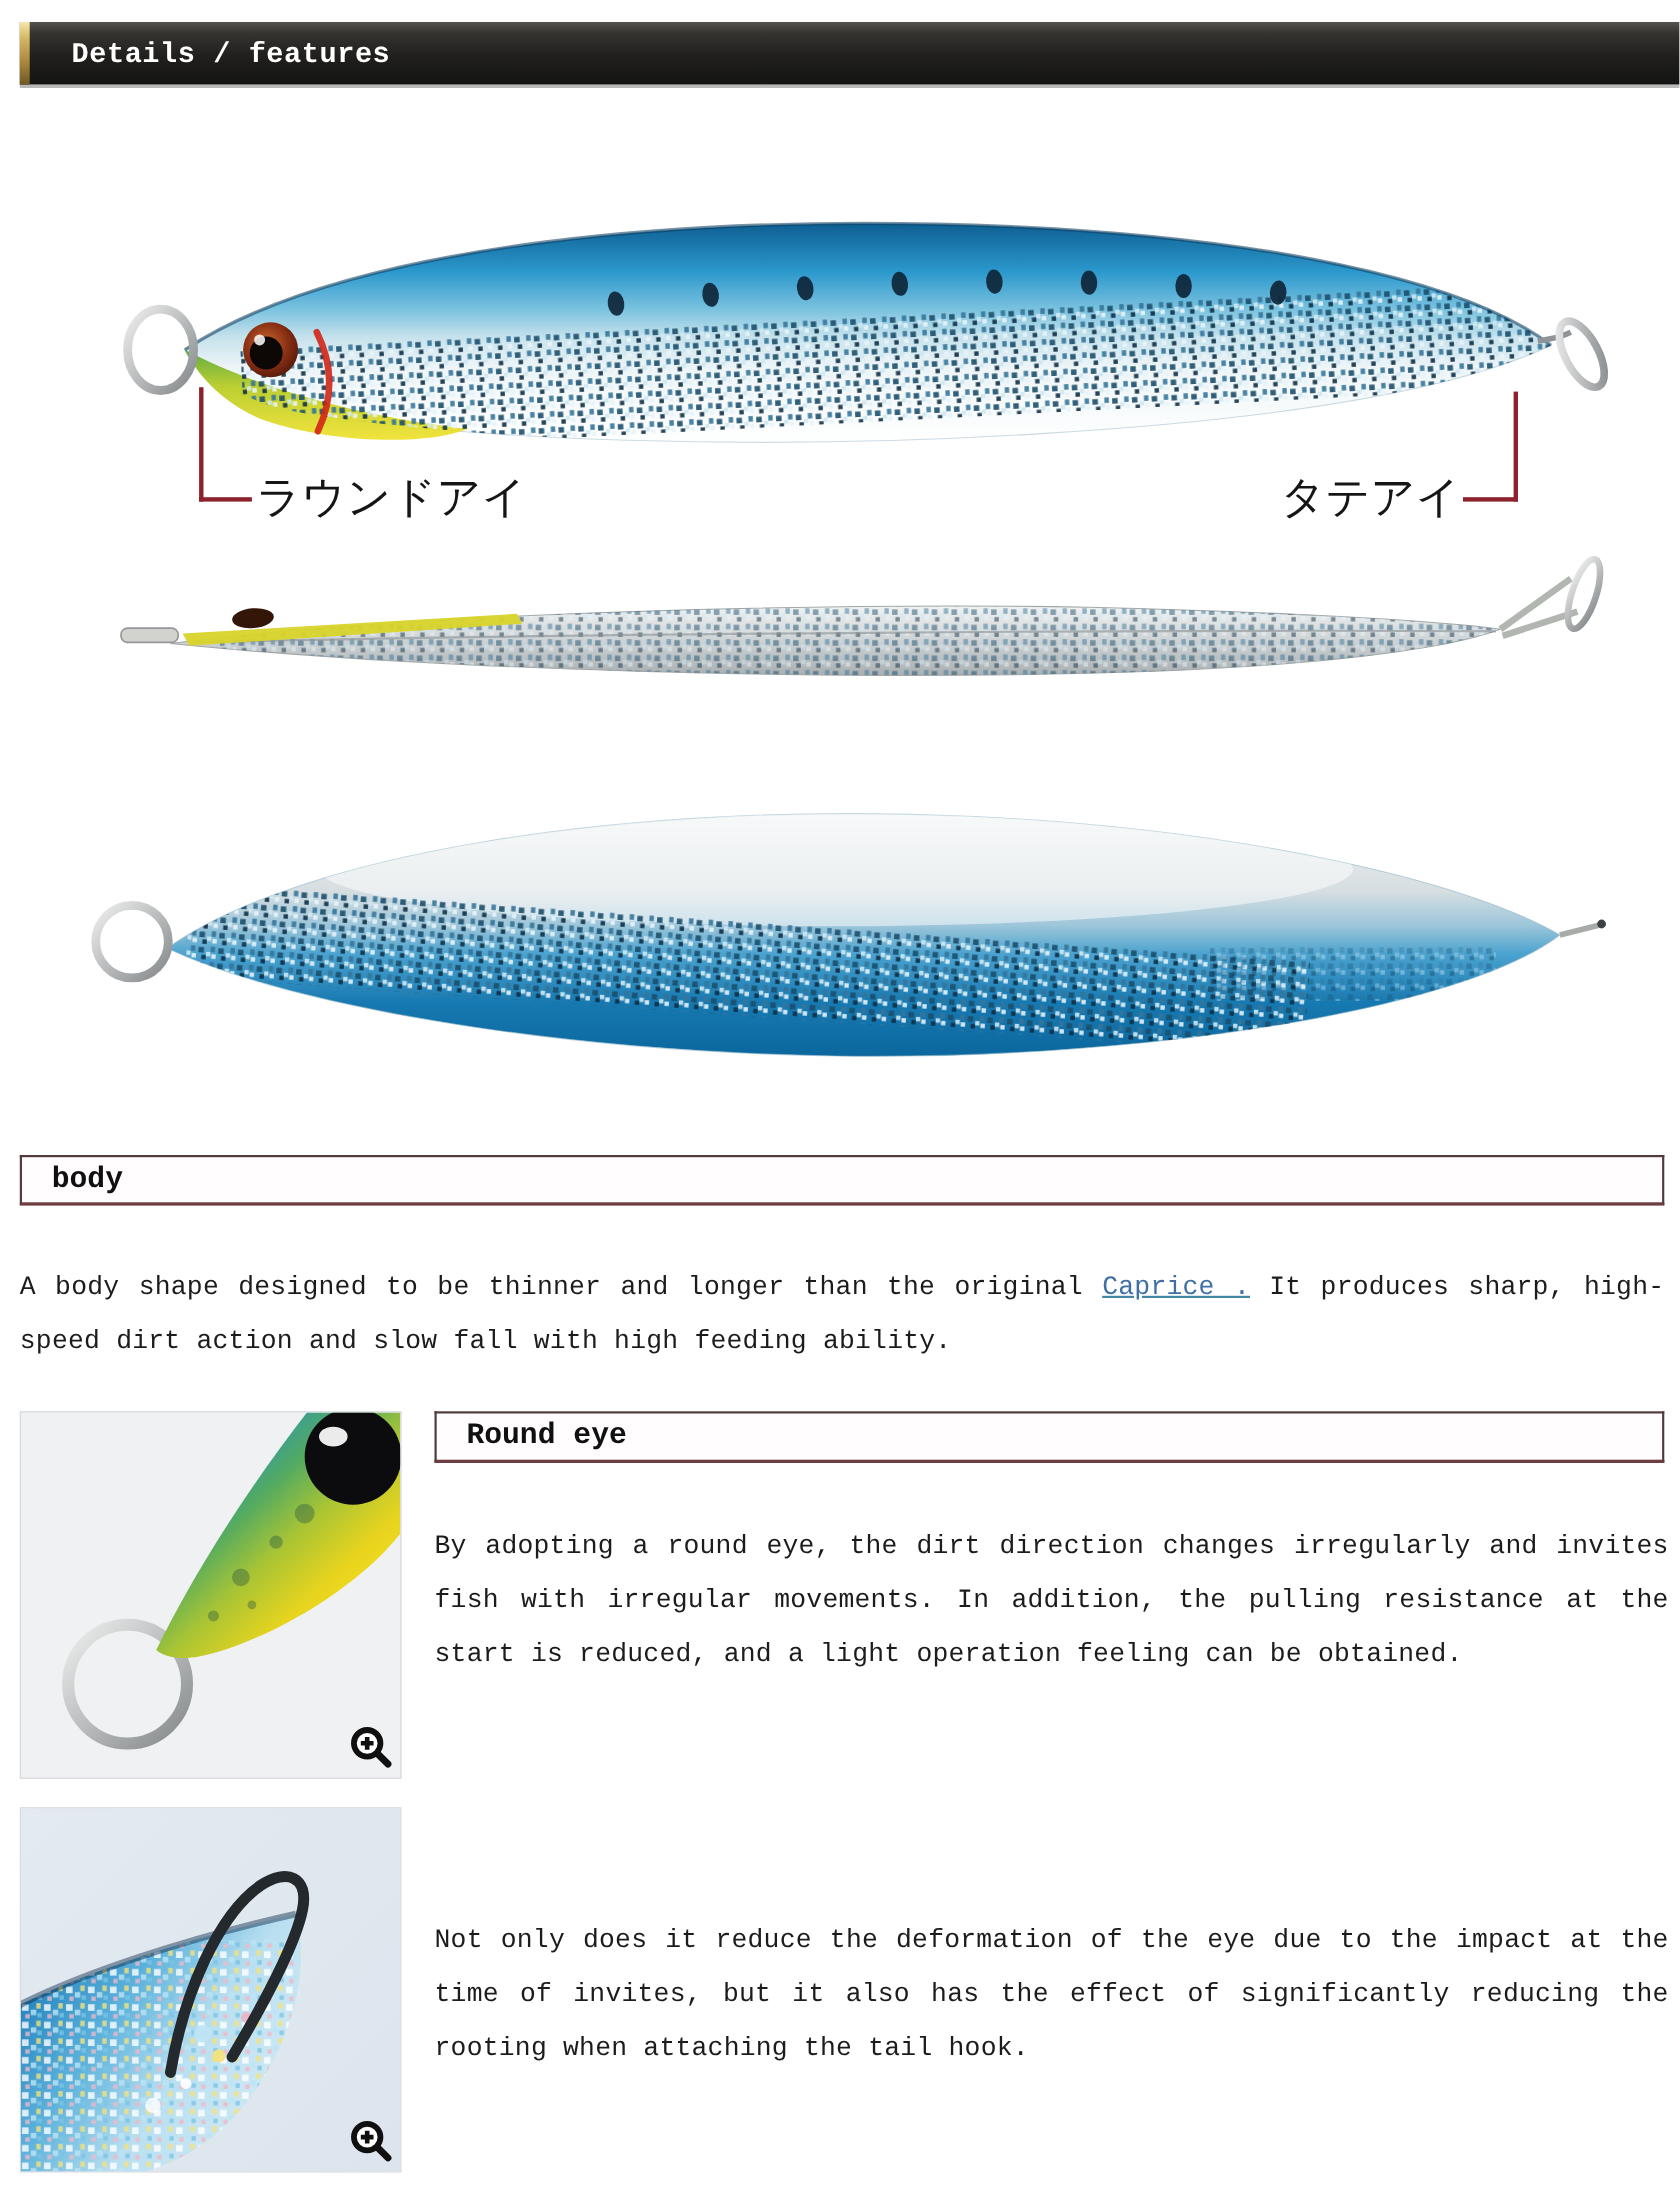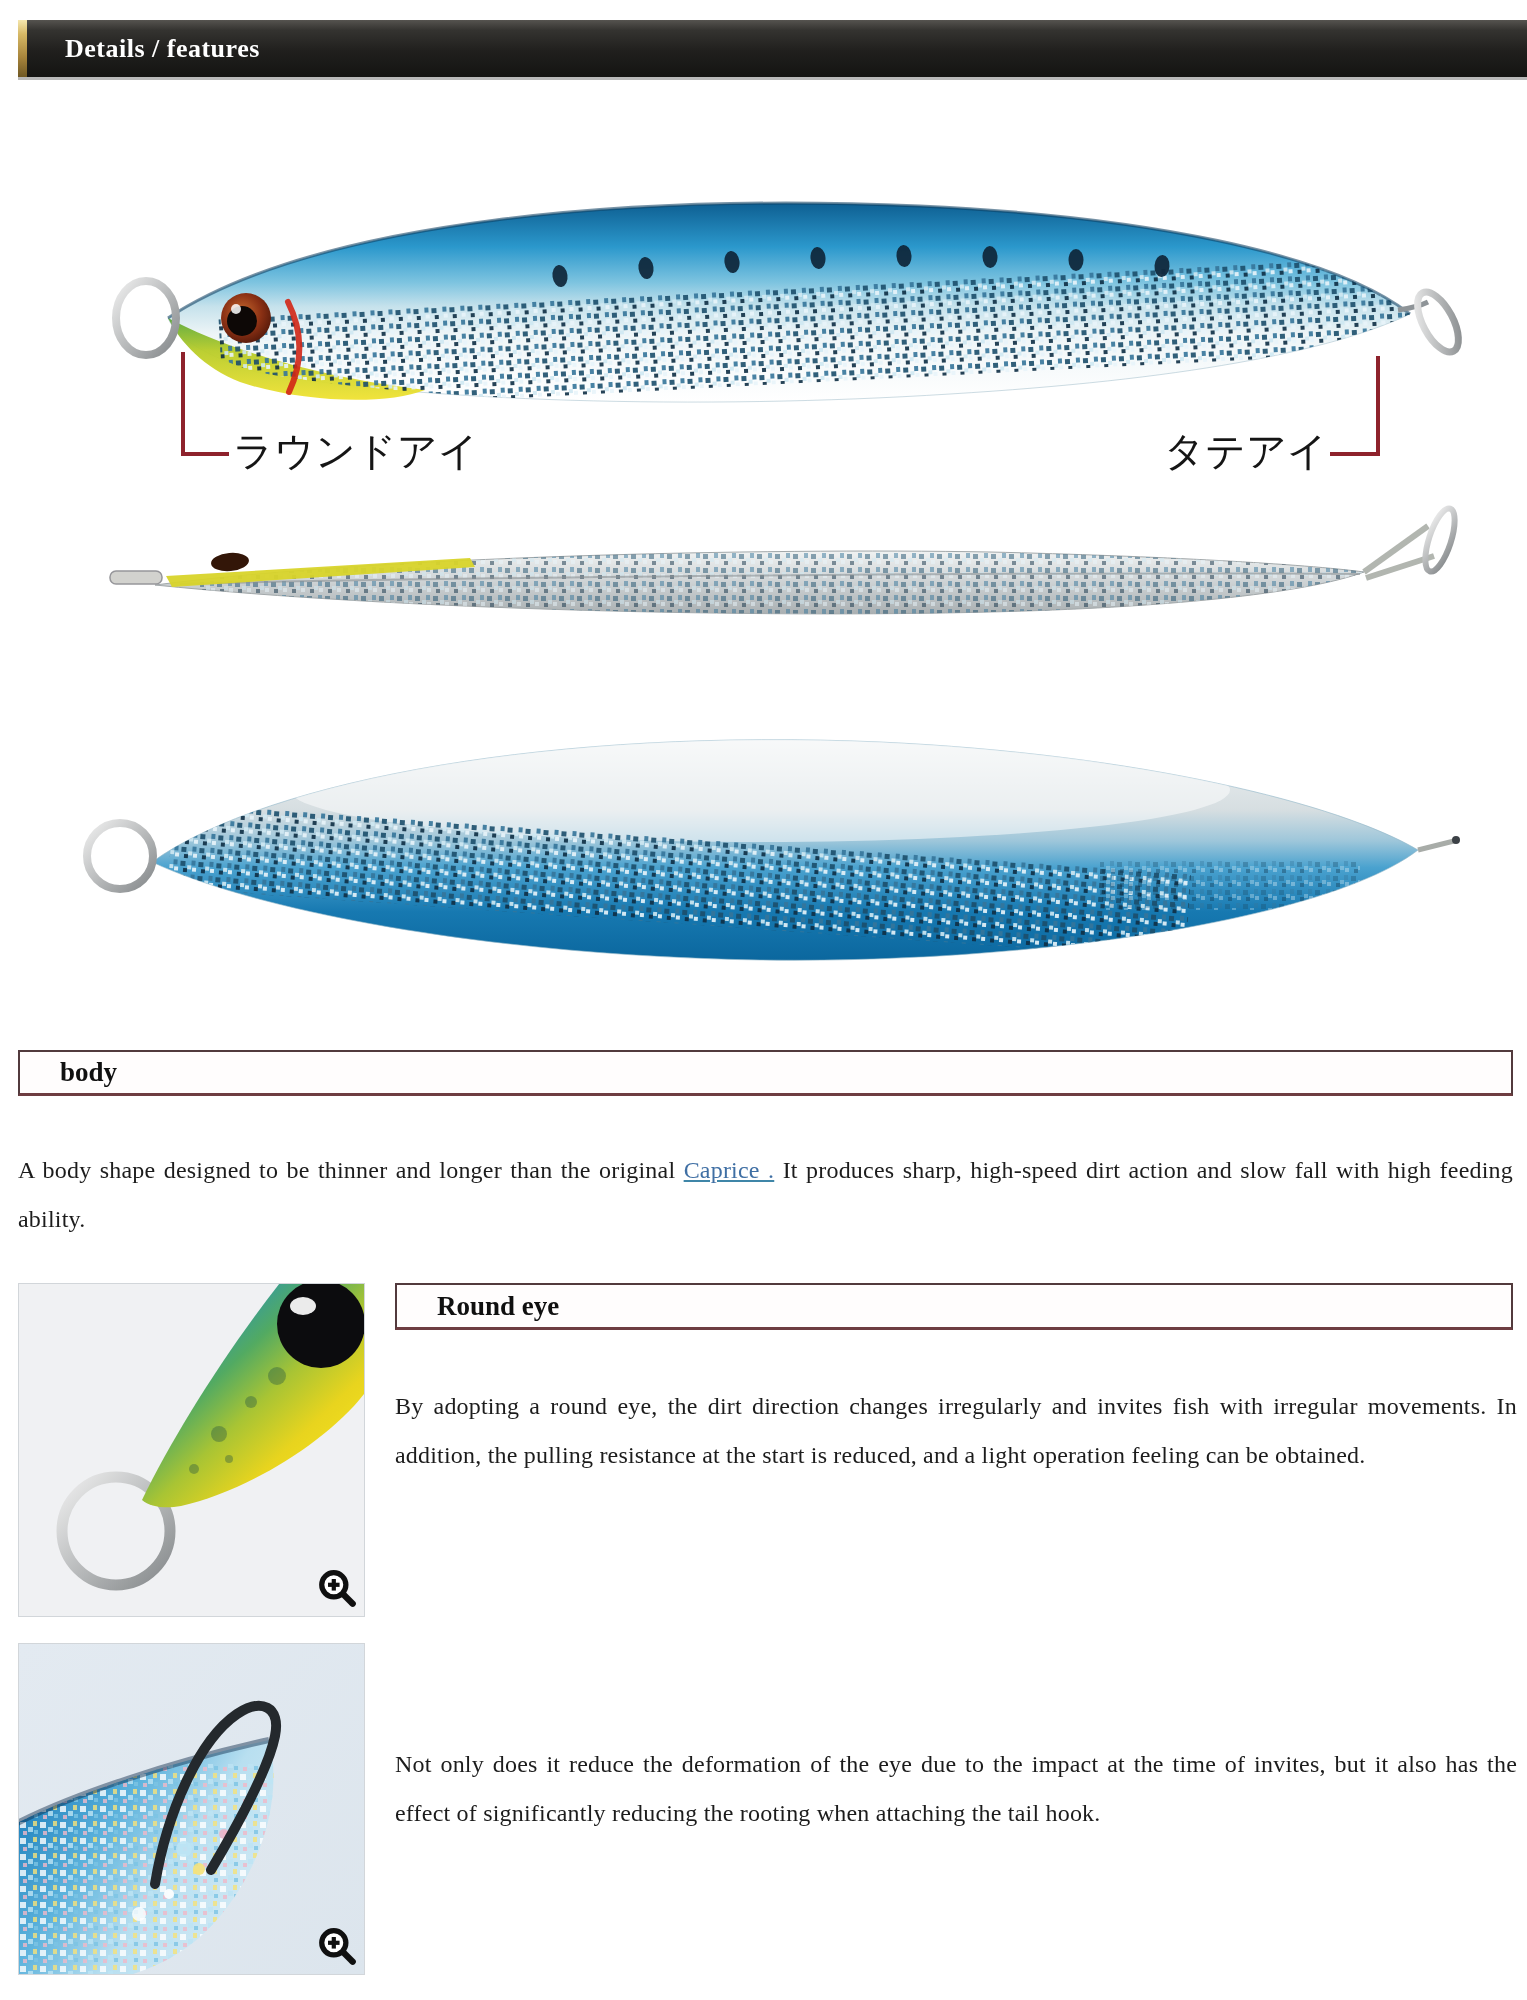--- a/index.html
+++ b/index.html
@@ -1,17 +1,17 @@
 <!DOCTYPE html>
 <html><head>
 <meta charset="utf-8">
 <style>
   html,body { margin:0; padding:0; background:#ffffff; }
   .page { position:relative; width:1527px; height:2000px; background:#ffffff;
-          font-family:Liberation Serif, serif; overflow:hidden; }
+          font-family:Liberation Mono, monospace; overflow:hidden; }
 
   
   .header-bar { position:absolute; left:18px; top:20px; width:1509px; height:57px;
     background:linear-gradient(180deg,#55534f 0%,#343330 18%,#201f1d 55%,#141412 100%);
     border-bottom:3px solid #b9b9b9; display:flex; align-items:center; }
   .gold-stripe { position:absolute; left:0; top:0; width:9px; height:100%;
     background:linear-gradient(180deg,#f5e7ae 0%,#d6b865 25%,#a8853c 65%,#6f5824 100%); }
   .header-title { margin-left:47px; font-size:26px; font-weight:bold; color:#ffffff; letter-spacing:.5px; }
 
   
@@ -21,21 +21,21 @@
                    border-left:4px solid #8e222c; border-bottom:4px solid #8e222c; }
   #callout-right { left:1330px; top:356px; width:46px; height:96px;
                    border-right:4px solid #8e222c; border-bottom:4px solid #8e222c; }
   .hero-label { position:absolute; font-size:40px; color:#151515; font-weight:500; white-space:nowrap; }
   #label-left  { left:233px;  top:424px; }
   #label-right { left:1164px; top:424px; }
 
   
   .sec-head { position:absolute; box-sizing:border-box; background:#fffdfd;
     border:2px solid #523a3d; border-bottom:3px solid #6e3d41;
-    display:flex; align-items:center; padding-left:40px;
+    display:flex; align-items:center; padding-left:27px;
     font-size:27px; font-weight:bold; color:#101010; }
   #body-head  { left:18px;  top:1050px; width:1495px; height:46px; }
   #round-head { left:395px; top:1283px; width:1118px; height:47px; }
   #vert-head  { left:395px; top:1642px; width:1118px; height:47px; }
 
   
   .para { position:absolute; font-size:24px; line-height:49px; color:#1c1c1c;
           text-align:justify; letter-spacing:.2px; }
   #body-para  { left:18px;  top:1122px; width:1495px; }
   #round-para { left:395px; top:1358px; width:1122px; }

